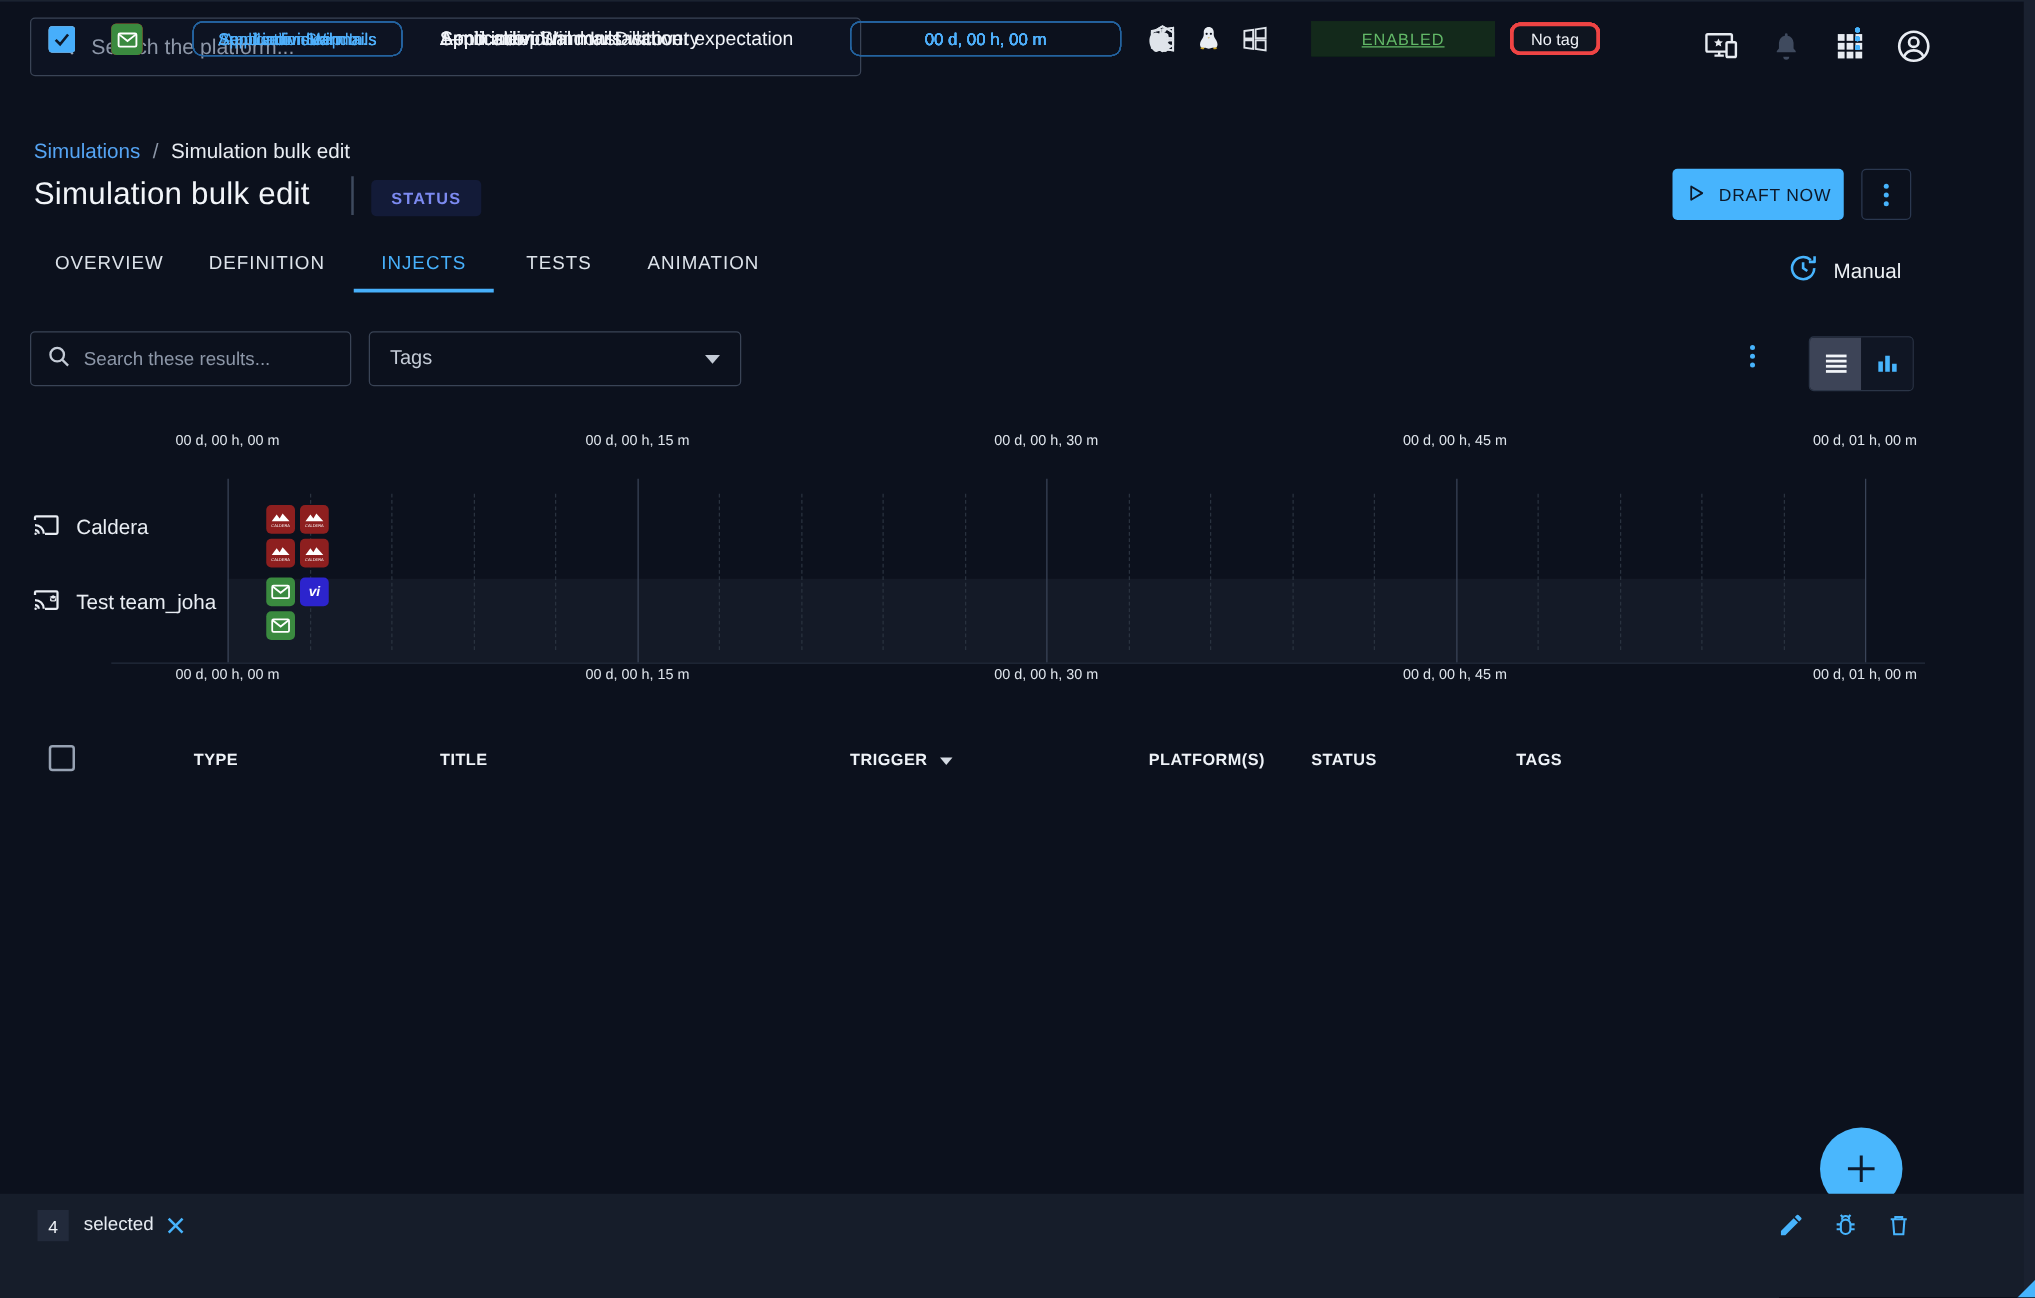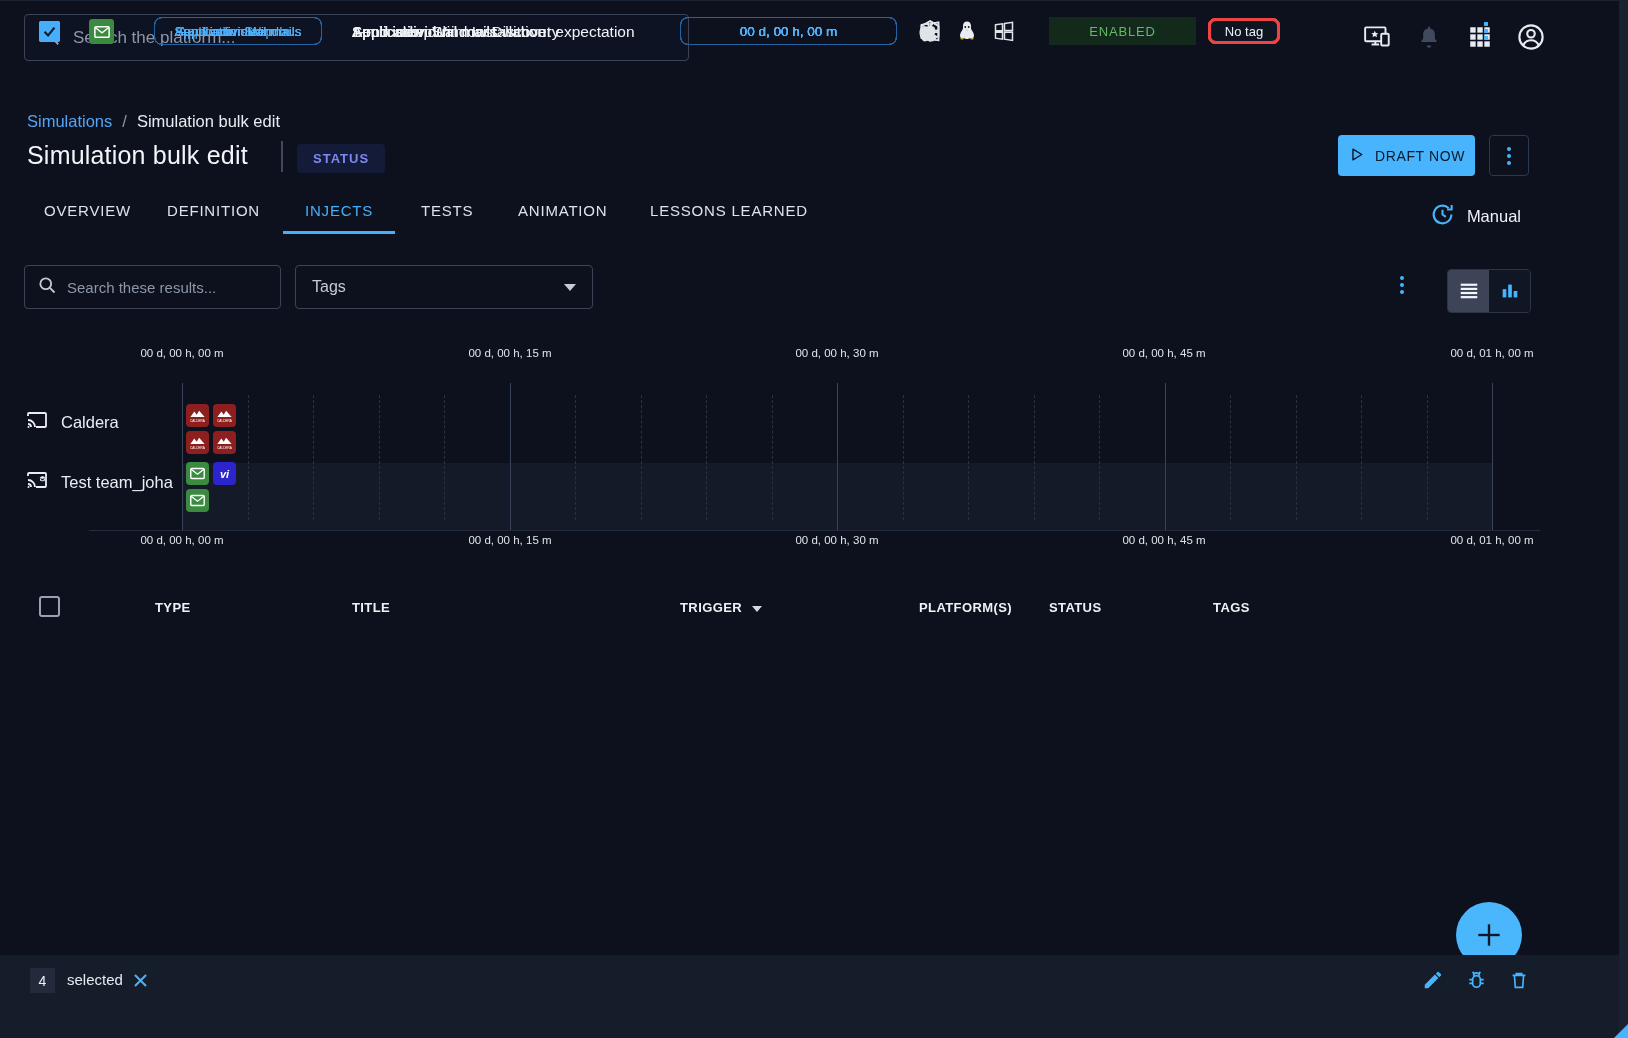--- a/index.html
+++ b/index.html
@@ -58,21 +58,21 @@
   
   .tl-axis-label { position:absolute; width:160px; text-align:center; font-size:11.5px; color:#dfe5ec; }
   .tl-grid { position:absolute; left:0; top:383px; width:1628px; height:147px; }
   .gline { position:absolute; width:0; }
   .gline.major { border-left:1px solid #3a4458; }
   .gline.minor { border-left:1px dashed #29323f; }
   .tl-row2-bg { position:absolute; left:182px; top:463px; width:1310px; height:67px; background:#141a27; }
   .tl-bottom-line { position:absolute; left:89px; top:530px; width:1451px; height:1px; background:#232c3c; }
   .tl-row-label { position:absolute; display:flex; align-items:center; gap:12px; width:155px; overflow:hidden; white-space:nowrap; }
   .tl-row-label .txt { font-size:16.5px; color:#e9edf3; }
-  .tl-icon { position:absolute; width:23px; height:23px; border-radius:4px; display:grid; place-items:center; }
+  .tl-icon { position:absolute; width:23px; height:23px; border-radius:4px; display:grid; place-items:center;margin-left:27px; }
   .tl-icon.caldera { background:#8e1f1f; }
   .tl-icon.mail { background:#3a8a3f; }
   .tl-icon.vk { background:#2c24cd; color:#fff; font-size:11px; font-weight:bold; font-style:italic; }
 
   
   .thead { position:absolute; left:0; top:580px; width:1628px; height:58px; }
   .th { position:absolute; top:20px; font-size:13px; font-weight:bold; color:#eef2f7; letter-spacing:.4px; }
   .sort-caret { display:inline-block; width:0; height:0; border-left:5px solid transparent; border-right:5px solid transparent;
     border-top:6px solid #d4dae2; margin-left:10px; vertical-align:middle; }
   .trow { position:absolute; left:0; width:1628px; height:60px; border-top:1px solid #1b2330; }
@@ -86,21 +86,21 @@
   .type-icon { position:absolute; left:89px; top:18px; width:25px; height:25px; border-radius:4px; display:grid; place-items:center; }
   .type-icon.mail { background:#3a8a3f; }
   .type-icon.caldera { background:#8e1f1f; }
   .chip { height:28px; border:1px solid #24639f; border-radius:8px; color:#4fb0fc; font-size:13.5px;
     display:flex; align-items:center; justify-content:center; white-space:nowrap; overflow:hidden; cursor:pointer; background:transparent; }
   .type-chip { position:absolute; left:154px; top:16px; width:168px; padding:0 10px; }
   .row-title { position:absolute; left:352px; top:22px; font-size:15.5px; font-weight:500; color:#f0f3f8; }
   .trigger-chip { position:absolute; left:680px; top:16px; width:217px; }
   .platforms { position:absolute; left:918px; top:18px; display:flex; gap:13px; align-items:center; }
   .status-chip { position:absolute; left:1049px; top:16px; width:147px; height:28px; background:#13291b;
-    color:#63b968; font-size:13px; letter-spacing:.8px; display:flex; align-items:center; justify-content:center; }
+    color:#63b968; font-size:13px; letter-spacing:.8px; display:flex; align-items:center; justify-content:center;text-decoration:underline; }
   .tag-chip { position:absolute; left:1208px; top:17px; width:72px; height:26px; border:3px solid #ef4444; border-radius:8px;
     background:#0f1520; color:#eef1f6; font-size:13px; display:flex; align-items:center; justify-content:center; cursor:pointer; }
   .row-more { position:absolute; left:1472px; top:16px; width:28px; height:28px; display:grid; place-items:center; cursor:pointer; }
   .dots { display:flex; flex-direction:column; gap:3px; }
   .dots i { width:4px; height:4px; border-radius:50%; background:#47b4fd; }
 
   
   .fab { position:absolute; left:1456px; top:902px; width:66px; height:66px; border-radius:50%; background:#4ab7fd;
     display:grid; place-items:center; cursor:pointer; z-index:3; border:none; }
   .bottom-bar { position:absolute; left:0; top:955px; width:1628px; height:83px; background:#161d2a; z-index:4; }
@@ -191,21 +191,20 @@
         <i></i>
       </span>
   </button>
 
   <div class="tabs">
     <div class="tab">OVERVIEW</div>
     <div class="tab">DEFINITION</div>
     <div class="tab active">INJECTS</div>
     <div class="tab">TESTS</div>
     <div class="tab">ANIMATION</div>
-    <div class="tab">LESSONS LEARNED</div>
   </div>
   <div class="refresh-mode">
     <span>
       <svg width="25" height="25" viewBox="0 0 24 24" fill="none" stroke="#47b4fd" stroke-width="2">
         <path d="M20.5 12a8.5 8.5 0 1 1-2.6-6.1"></path>
           <path d="M20.8 2.8v4.4h-4.4" stroke-linejoin="round"></path>
           <path d="M12 7.5V12l3.2 2.2"></path>
       </svg>
     </span>
     <span class="label">Manual</span>

